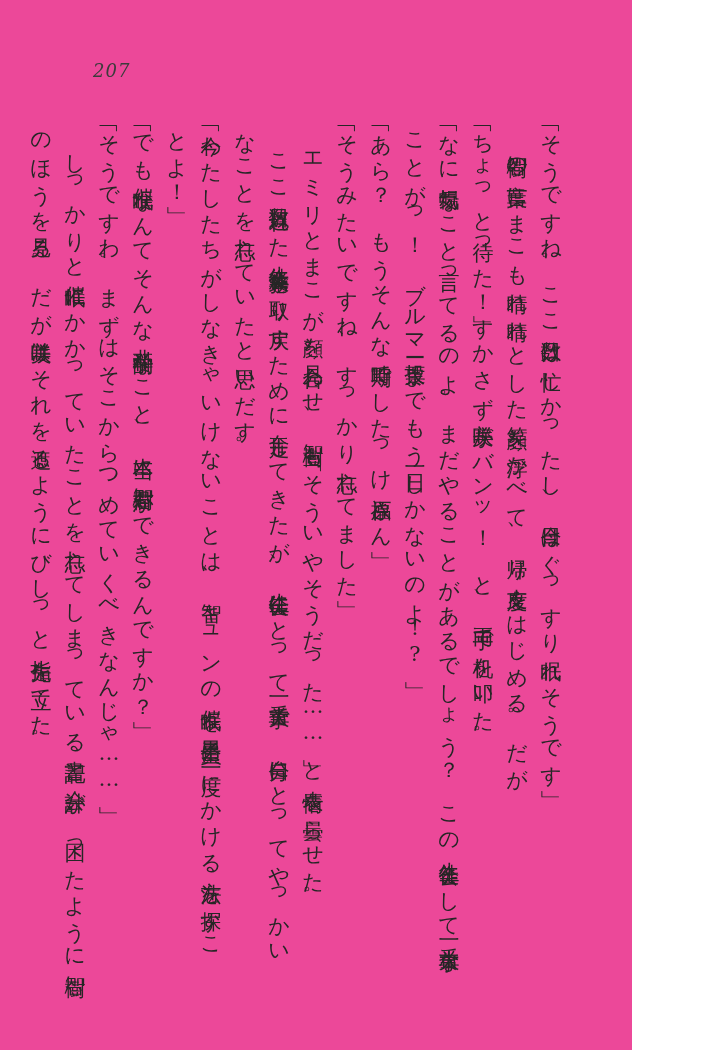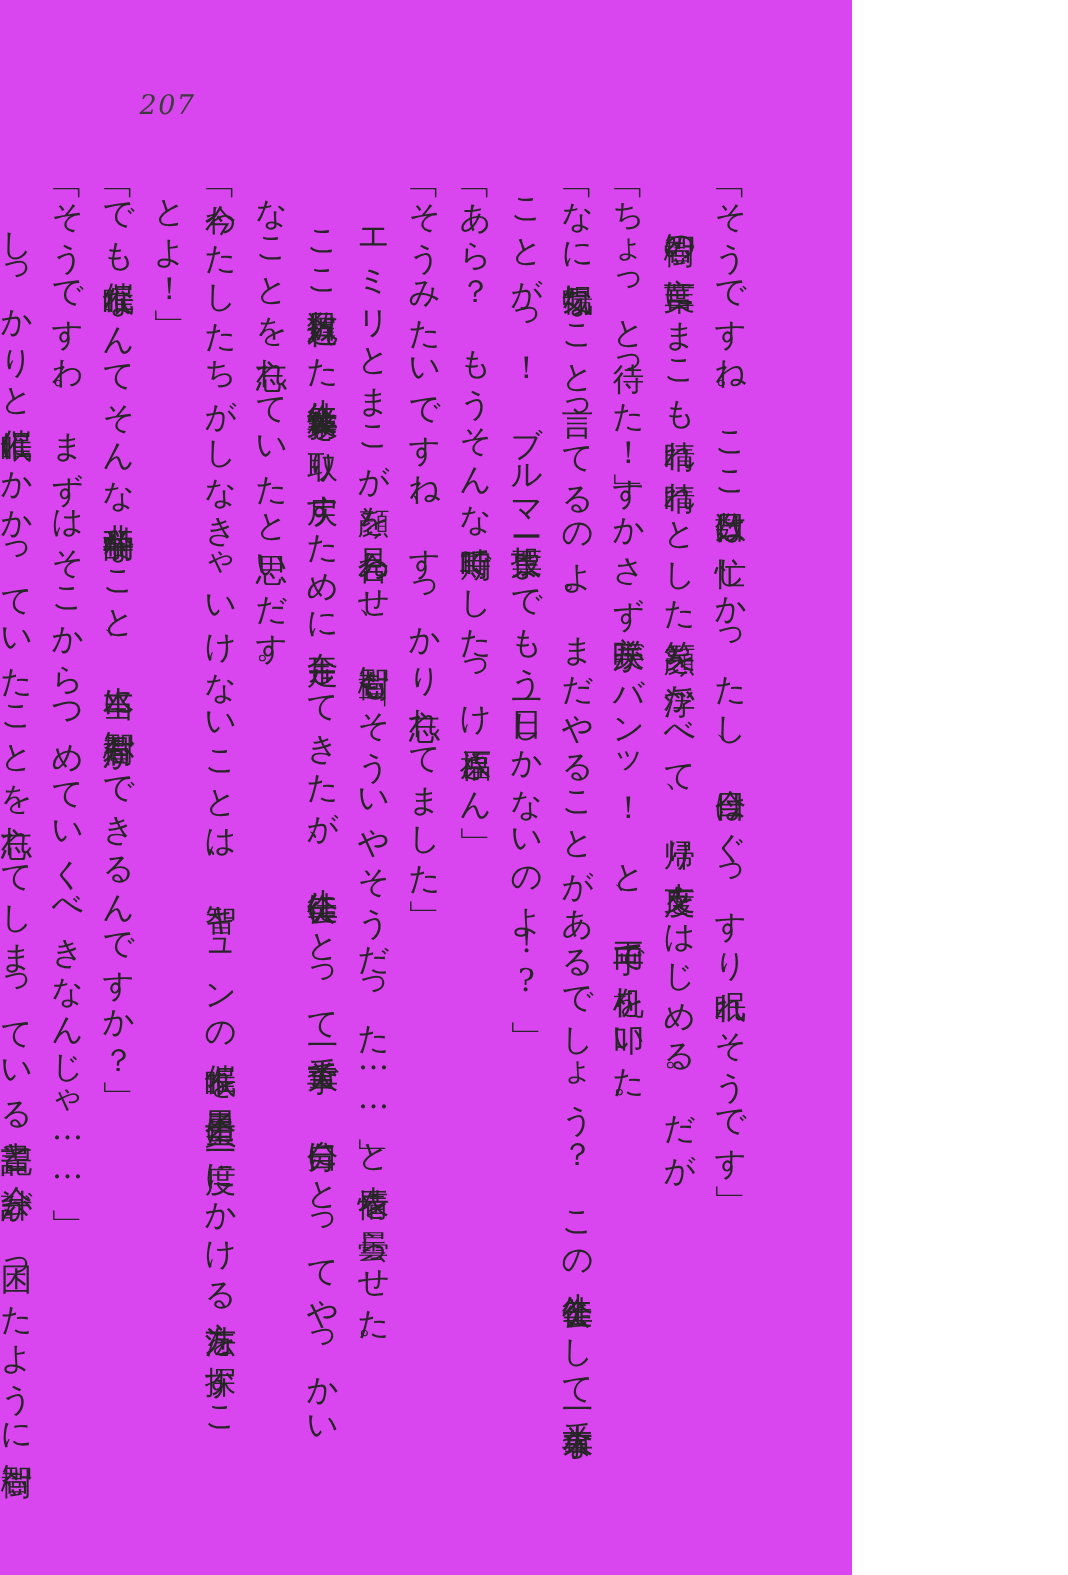--- a/index.html
+++ b/index.html
@@ -2,23 +2,23 @@
 <html><head>
 <meta charset="utf-8">
 <style>
   html, body {
     margin: 0;
     padding: 0;
     background: #ffffff;
   }
   .page {
     position: relative;
-    width: 568px;
+    width: 632px;
     height: 1050px;
-    background: #d946ef;
+    background: #ec4899;
     overflow: hidden;
     font-family: "DejaVu Serif", "Liberation Serif", serif;
   }
   .page-number {
     position: absolute;
     top: 60px;
     left: 93px;
     font-size: 18px;
     font-style: italic;
     letter-spacing: 1px;

